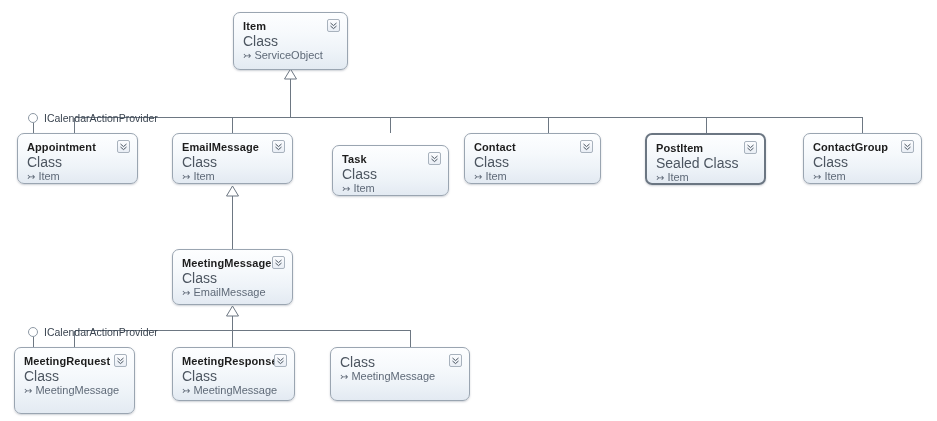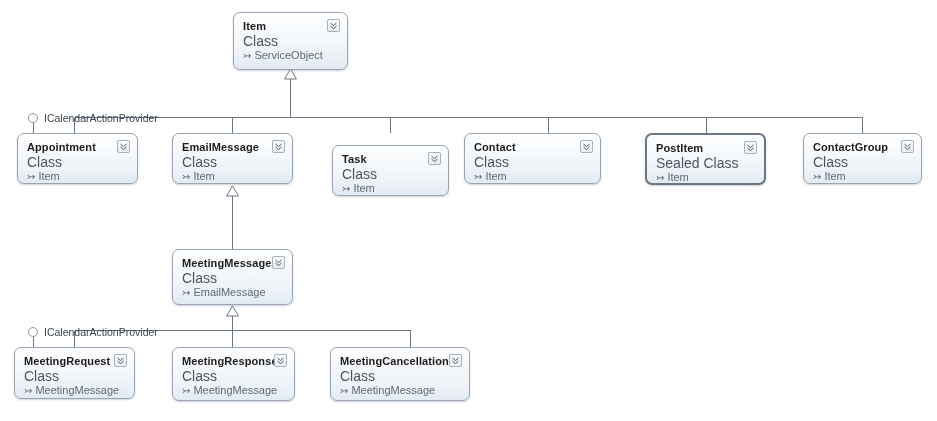--- a/index.html
+++ b/index.html
@@ -287,21 +287,21 @@
       <span class="cb-base">EmailMessage</span>
     </div>
     <div class="cb-toggle">
       <svg width="9" height="9" viewBox="0 0 9 9">
         <path d="M1.5 2 L4.5 4.6 L7.5 2" fill="none" stroke="#4a5560" stroke-width="1"></path>
         <path d="M1.5 5 L4.5 7.6 L7.5 5" fill="none" stroke="#4a5560" stroke-width="1"></path>
       </svg>
     </div>
   </div>
 
-  <div class="class-box" style="left:14px; top:347px; width:121px; height:52px;">
+  <div class="class-box" style="left:14px; top:347px; width:121px; height:67px;">
     <div class="cb-title">MeetingRequest</div>
     <div class="cb-stereo">Class</div>
     <div class="cb-base-row">
       <span class="cb-arrow">↣</span>
       <span class="cb-base">MeetingMessage</span>
     </div>
     <div class="cb-toggle">
       <svg width="9" height="9" viewBox="0 0 9 9">
         <path d="M1.5 2 L4.5 4.6 L7.5 2" fill="none" stroke="#4a5560" stroke-width="1"></path>
         <path d="M1.5 5 L4.5 7.6 L7.5 5" fill="none" stroke="#4a5560" stroke-width="1"></path>
@@ -318,21 +318,20 @@
     </div>
     <div class="cb-toggle">
       <svg width="9" height="9" viewBox="0 0 9 9">
         <path d="M1.5 2 L4.5 4.6 L7.5 2" fill="none" stroke="#4a5560" stroke-width="1"></path>
         <path d="M1.5 5 L4.5 7.6 L7.5 5" fill="none" stroke="#4a5560" stroke-width="1"></path>
       </svg>
     </div>
   </div>
 
   <div class="class-box" style="left:330px; top:347px; width:140px; height:54px;">
-    <div class="cb-title">MeetingCancellation</div>
     <div class="cb-stereo">Class</div>
     <div class="cb-base-row">
       <span class="cb-arrow">↣</span>
       <span class="cb-base">MeetingMessage</span>
     </div>
     <div class="cb-toggle">
       <svg width="9" height="9" viewBox="0 0 9 9">
         <path d="M1.5 2 L4.5 4.6 L7.5 2" fill="none" stroke="#4a5560" stroke-width="1"></path>
         <path d="M1.5 5 L4.5 7.6 L7.5 5" fill="none" stroke="#4a5560" stroke-width="1"></path>
       </svg>

